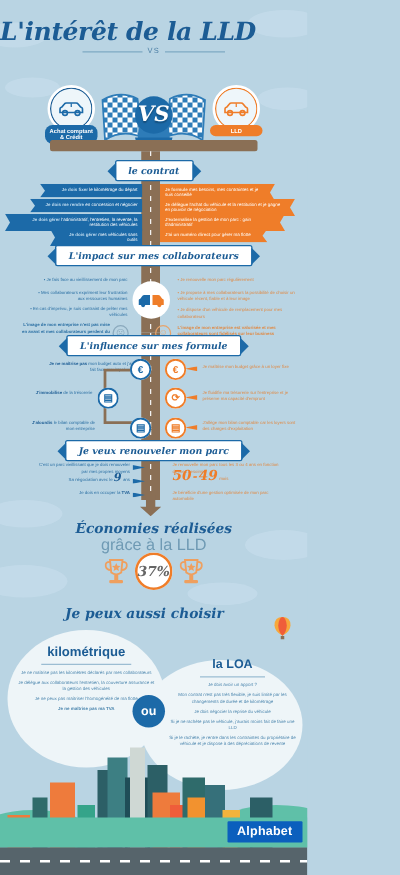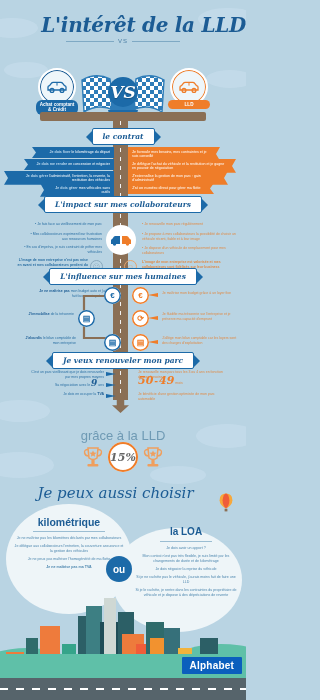--- a/index.html
+++ b/index.html
@@ -8,21 +8,21 @@
     font-family:"Liberation Sans", sans-serif;
     background:#b9d4e3;
     position:relative;
   }
   .page { position:relative; width:246px; height:700px; overflow:hidden; background:#b9d4e3; }
 
   
   .cloud { position:absolute; background:#c6dceb; border-radius:50%; opacity:.75; }
 
   
-  .header { position:relative; height:60px; text-align:right; padding-top:14px; }
+  .header { position:relative; height:60px; text-align:left; padding-top:14px; }
   .title {
     font-family:"DejaVu Serif", serif; font-style:italic; font-weight:bold;
     font-size:20px; color:#1c5c94; letter-spacing:-.3px; line-height:22px;
   }
   .vs-line { display:flex; align-items:center; justify-content:center; gap:4px; margin-top:2px; }
   .vs-line .rule { height:1px; width:48px; background:#7fa9c4; }
   .vs-small { font-size:6px; color:#4c7fa5; letter-spacing:1px; }
   .subtitle { font-size:8.5px; color:#6f9ab4; margin-top:2px; letter-spacing:.2px; }
 
   
@@ -130,22 +130,22 @@
     font-size:13px; color:#6f9ab4; }
   .eco-row { position:absolute; left:0; right:0; top:442px;
     display:flex; align-items:center; justify-content:center; gap:4px; }
   .circ15 { width:30px; height:30px; border-radius:50%; background:#fff;
     box-shadow:0 0 0 2px #ef7d29 inset; display:flex; align-items:center; justify-content:center;
     font-family:"DejaVu Serif", serif; font-style:italic; font-weight:bold;
     font-size:11px; color:#666; }
 
   
   .choisir { position:absolute; left:0; right:15px; top:484px; text-align:center;
-    font-family:"DejaVu Serif", serif; font-style:italic; font-weight:normal;
-    font-size:15px; color:#1c5c94; }
+    font-family:"DejaVu Serif", serif; font-style:italic; font-weight:bold;
+    font-size:11px; color:#1c5c94; }
   .bubble { position:absolute; background:#eef5f8; border-radius:50%; }
   .bub-h { font-size:10.5px; color:#1c5c94; font-weight:bold; text-align:center; line-height:12px; }
   .bub-h.loa { font-size:10px; }
   .bub-rule { height:1px; background:#9bbdd2; margin:3px auto 4px; }
   .bub-p { font-size:3.6px; line-height:5px; color:#4c86ae; text-align:center; }
   .ou {
     position:absolute; left:106px; top:556px; width:26px; height:26px;
     border-radius:50%; background:#1c6aa8; color:#fff; font-weight:bold;
     font-size:10px; display:flex; align-items:center; justify-content:center; z-index:9;
   }
@@ -312,21 +312,21 @@
   </div>
   <div class="txt-right" style="left:142px;top:246px;width:94px;">
     • <span>Je dispose d'un véhicule de remplacement pour mes collaborateurs</span>
   </div>
   <div class="smiley ok" style="left:124px;top:260px;">☺</div>
   <div class="txt-right" style="left:142px;top:260px;width:94px;font-weight:bold;">
     <span>L'image de mon entreprise est valorisée et mes collaborateurs sont fidélisés sur leur business</span>
   </div>
 
   <div class="sign-wrap" style="top:268px;">
-    <div class="sign">L'influence sur mes humaines</div>
+    <div class="sign">L'influence sur mes formule</div>
   </div>
 
   <div class="txt-left" style="left:34px;top:289px;width:72px;">
     <b>Je ne maîtrise pas</b>
     <span>mon budget auto et j'ai fait face aux imprévus</span>
   </div>
   <div class="pin blue" style="left:104px;top:287px;">€</div>
   <div class="pin orange" style="left:132px;top:287px;">€</div>
   <div class="pin-tail orange" style="left:148px;top:293px;"></div>
   <div class="txt-right" style="left:162px;top:291px;width:76px;">
@@ -388,31 +388,32 @@
     <span class="fig fig-orange" style="font-size:11px;">50</span>
     <span class="fig fig-orange" style="font-size:9px;">-</span>
     <span class="fig fig-orange" style="font-size:11px;">49</span>
     <span>mois</span>
   </div>
   <div class="txt-right" style="left:138px;top:392px;width:92px;">
     <span>Je bénéficie d'une gestion optimisée de mon parc automobile</span>
   </div>
 
   <div class="eco-arrow"></div>
+  <div class="eco-title">Économies réalisées</div>
   <div class="eco-sub">grâce à la LLD</div>
   <div class="eco-row">
     <svg width="22" height="24" viewBox="0 0 22 24">
       <path d="M6 3 L16 3 L15 13 Q11 16 7 13 Z" fill="none" stroke="#ef9f5e" stroke-width="1.5"></path>
       <path d="M6 4.5 Q2 4.5 2.6 8 Q3.2 11 6.6 11" fill="none" stroke="#ef9f5e" stroke-width="1.4"></path>
       <path d="M16 4.5 Q20 4.5 19.4 8 Q18.8 11 15.4 11" fill="none" stroke="#ef9f5e" stroke-width="1.4"></path>
       <rect x="9.4" y="15" width="3.2" height="4" fill="#ef9f5e"></rect>
       <rect x="5.4" y="19" width="11" height="2.6" rx="1" fill="#ef9f5e"></rect>
       <path d="M11 5.4 L12 7.6 L14.4 7.8 L12.6 9.4 L13.1 11.7 L11 10.5 L8.9 11.7 L9.4 9.4 L7.6 7.8 L10 7.6 Z" fill="#ef9f5e"></path>
     </svg>
-    <div class="circ15">15%</div>
+    <div class="circ15">37%</div>
     <svg width="22" height="24" viewBox="0 0 22 24">
       <path d="M6 3 L16 3 L15 13 Q11 16 7 13 Z" fill="none" stroke="#ef9f5e" stroke-width="1.5"></path>
       <path d="M6 4.5 Q2 4.5 2.6 8 Q3.2 11 6.6 11" fill="none" stroke="#ef9f5e" stroke-width="1.4"></path>
       <path d="M16 4.5 Q20 4.5 19.4 8 Q18.8 11 15.4 11" fill="none" stroke="#ef9f5e" stroke-width="1.4"></path>
       <rect x="9.4" y="15" width="3.2" height="4" fill="#ef9f5e"></rect>
       <rect x="5.4" y="19" width="11" height="2.6" rx="1" fill="#ef9f5e"></rect>
       <path d="M11 5.4 L12 7.6 L14.4 7.8 L12.6 9.4 L13.1 11.7 L11 10.5 L8.9 11.7 L9.4 9.4 L7.6 7.8 L10 7.6 Z" fill="#ef9f5e"></path>
     </svg>
   </div>
 

